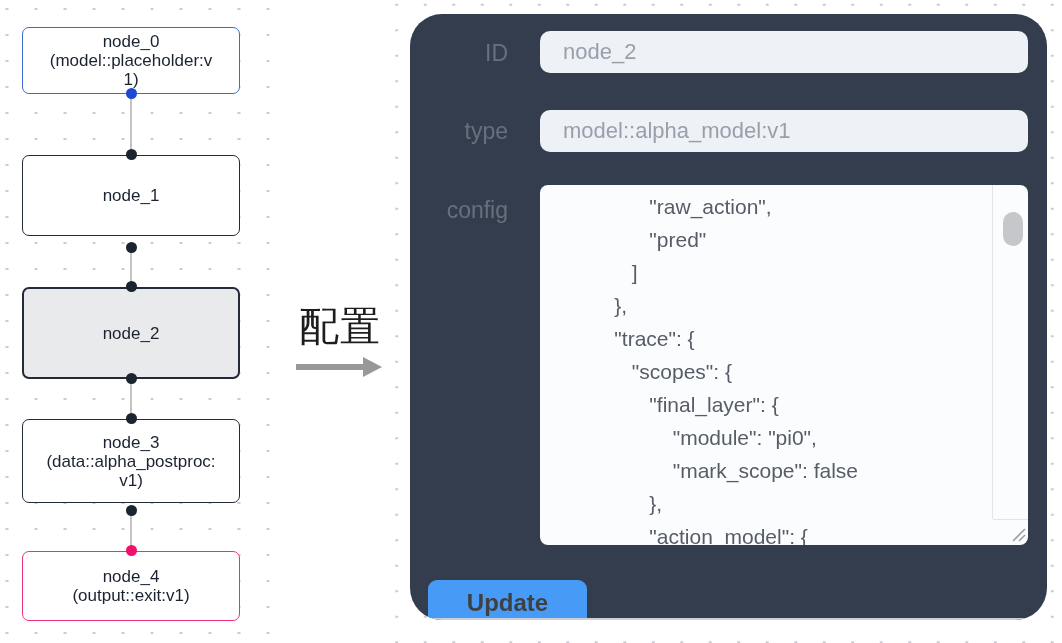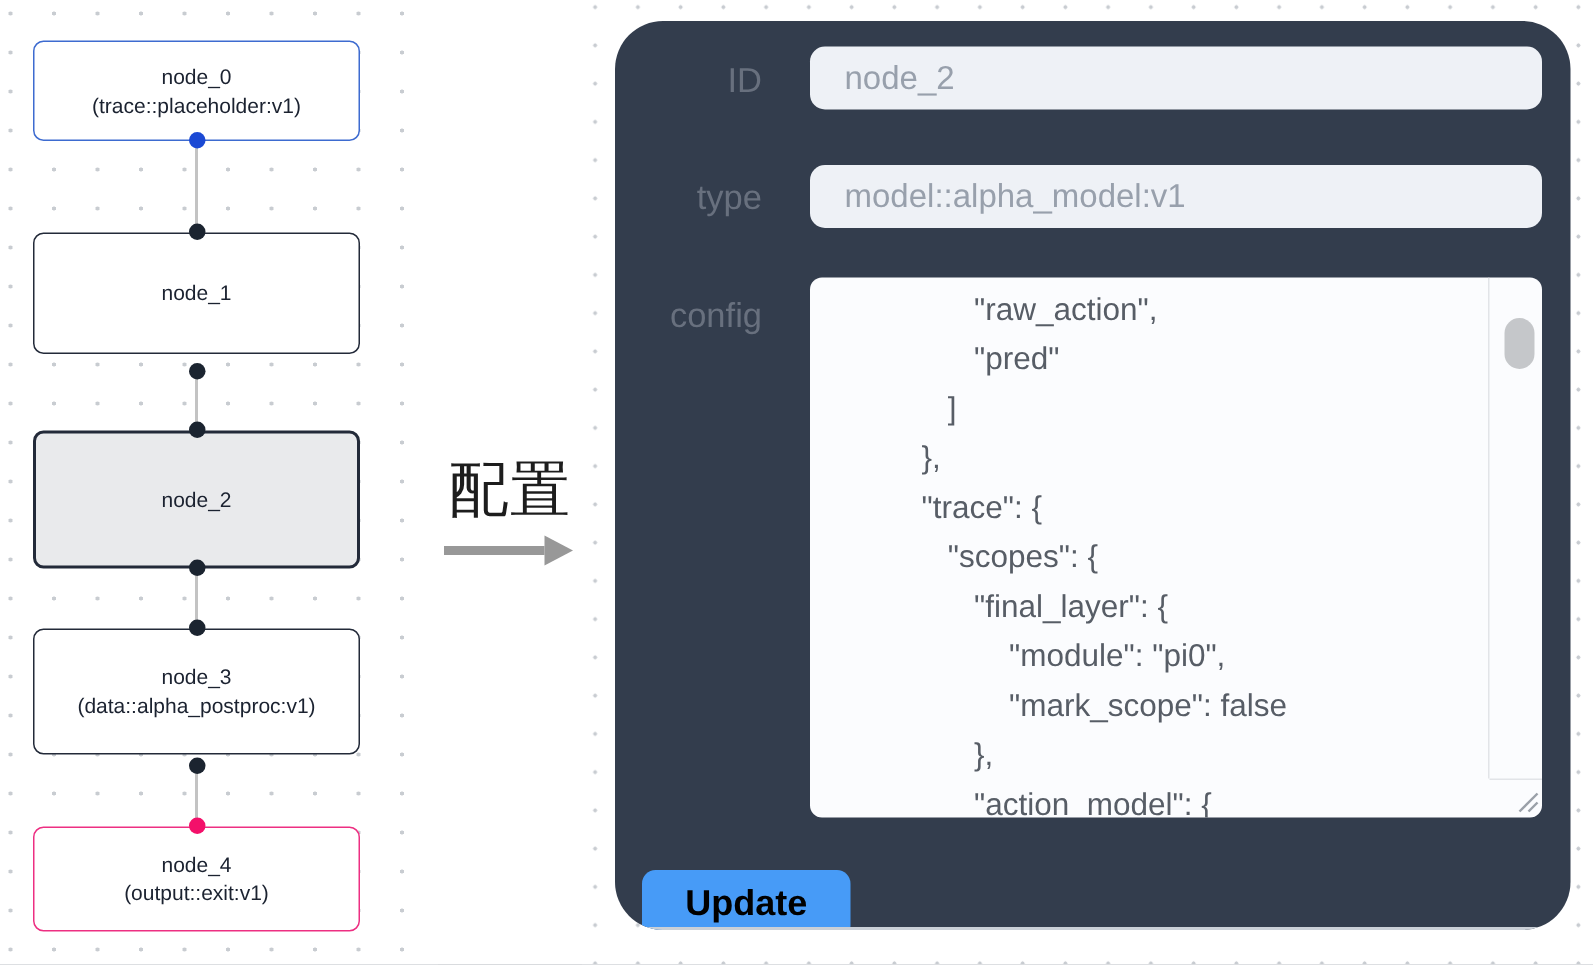--- a/index.html
+++ b/index.html
@@ -13,21 +13,21 @@
     position:absolute; left:0; top:0; width:292px; height:643px;
     background-color:#fff;
     background-image:radial-gradient(circle, #c8ccd1 1.2px, transparent 1.5px);
     background-size:29px 26px; background-position:-7.5px -4px;
   }
   .edge { position:absolute; left:130px; width:2px; background:#c3c3c3; }
   .node {
     position:absolute; left:22px; width:218px;
     background:#fff; border:1.5px solid #232a39; border-radius:7px;
     display:flex; flex-direction:column; align-items:center; justify-content:center;
-    text-align:center; color:#1b2230; font-size:14px; line-height:19px;
+    text-align:center; color:#1b2230; font-size:17px; line-height:19px;
   }
   .node .subtitle { max-width:174px; word-break:break-all; }
   .node-input  { border-color:#3d6bd0; }
   .node-output { border-color:#ed2f82; }
   .node-selected { border-width:2.5px; background:#e9eaec; }
   .port {
     position:absolute; width:11px; height:11px; border-radius:50%;
     background:#1b2430;
   }
   .port-blue { background:#1b49d4; }
@@ -72,42 +72,42 @@
     padding:5px 40px 0 16px; overflow:hidden;
   }
   .sb-vline { position:absolute; right:35px; top:0; bottom:26px; width:1px; background:#e2e4e8; }
   .sb-hline { position:absolute; right:0; bottom:25px; width:35px; height:1px; background:#e2e4e8; }
   .sb-thumb {
     position:absolute; right:5px; top:27px; width:20px; height:34px;
     border-radius:10px; background:#c5c7ca;
   }
   .resize-grip { position:absolute; right:2px; bottom:3px; width:17px; height:17px; }
   .update-btn {
-    position:absolute; left:18px; top:566px; width:139px; height:46px;
+    position:absolute; left:18px; top:566px; width:159px; height:46px;
     background:#479bf7; border:none; border-radius:9px;
-    color:#000000; font-size:24px; font-weight:600;
+    color:#404040; font-size:24px; font-weight:600;
     font-family:"Liberation Sans", sans-serif; cursor:pointer;
   }
   .panel-bottom-line { position:absolute; left:0; right:0; bottom:0; height:2px; background:#cad0d7; }
 </style>
 </head>
 <body>
 
 <div class="stage">
 
   <div class="flow-canvas">
 
     <div class="edge" style="top:94px;height:61px;"></div>
     <div class="edge" style="top:248px;height:39px;"></div>
     <div class="edge" style="top:379px;height:40px;"></div>
     <div class="edge" style="top:511px;height:40px;"></div>
 
     <div class="node node-input" style="top:27px;height:67px;">
       <div class="title">node_0</div>
-      <div class="subtitle">(trace::placeholder:v1)</div>
+      <div class="subtitle">(model::placeholder:v1)</div>
     </div>
 
     <div class="node" style="top:155px;height:81px;">
       <div class="title">node_1</div>
     </div>
 
     <div class="node node-selected" style="top:287px;height:92px;">
       <div class="title">node_2</div>
     </div>
 

